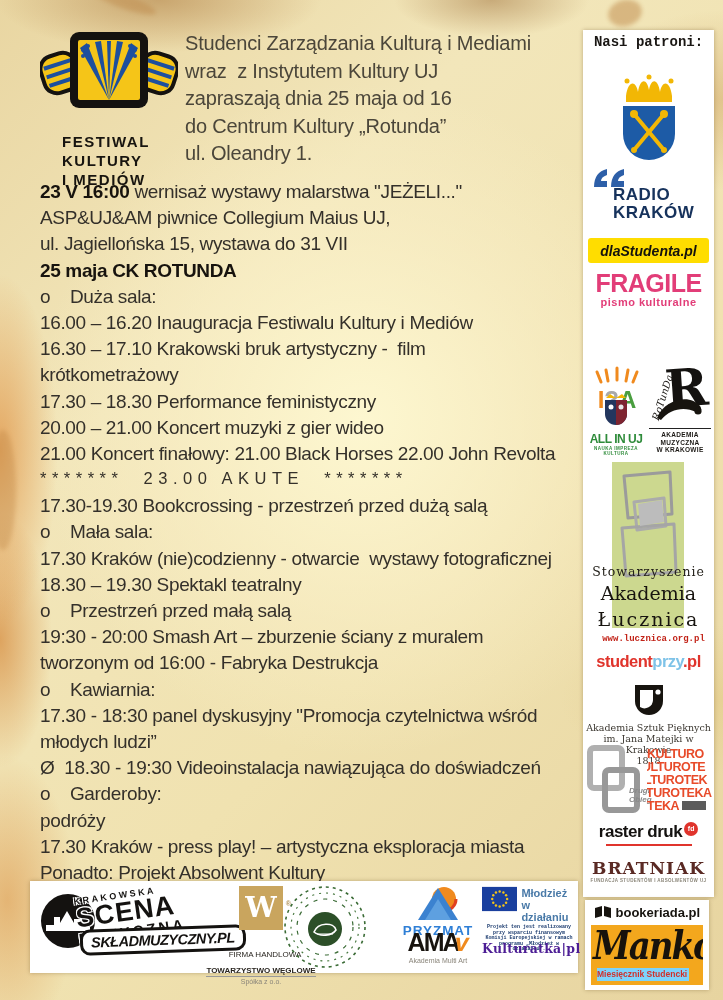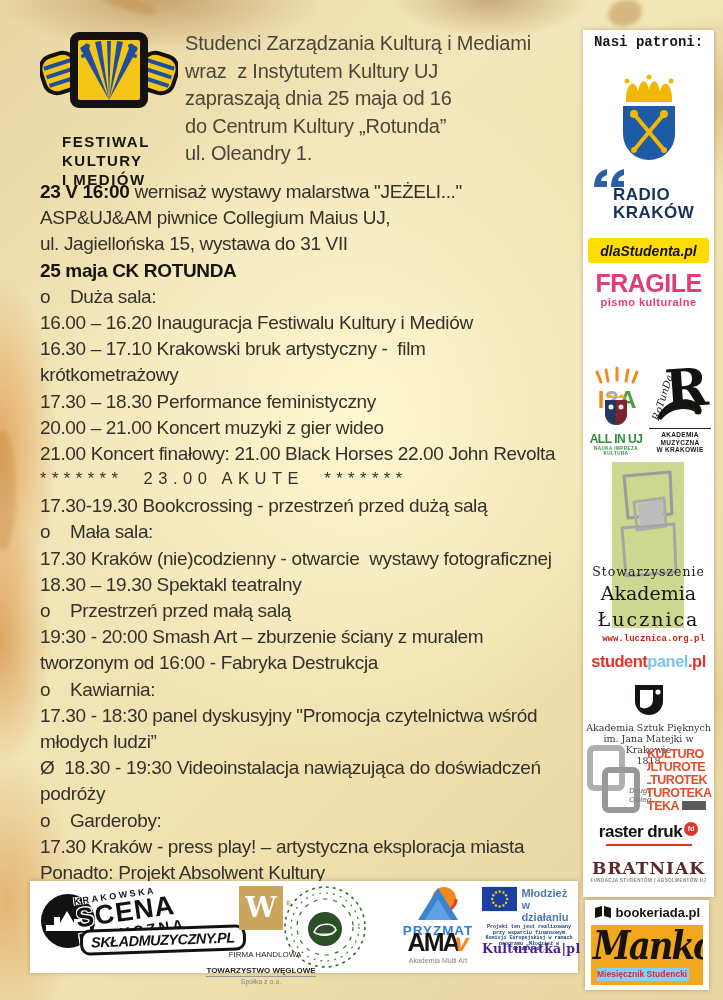--- a/index.html
+++ b/index.html
@@ -185,22 +185,22 @@
       <div class="sline">o    Mała sala:</div>
       <div class="sline">17.30 Kraków (nie)codzienny - otwarcie  wystawy fotograficznej</div>
       <div class="sline">18.30 – 19.30 Spektakl teatralny</div>
       <div class="sline">o    Przestrzeń przed małą salą</div>
       <div class="sline">19:30 - 20:00 Smash Art – zburzenie ściany z muralem</div>
       <div class="sline">tworzonym od 16:00 - Fabryka Destrukcja</div>
       <div class="sline">o    Kawiarnia:</div>
       <div class="sline">17.30 - 18:30 panel dyskusyjny "Promocja czytelnictwa wśród</div>
       <div class="sline">młodych ludzi”</div>
       <div class="sline">Ø  18.30 - 19:30 Videoinstalacja nawiązująca do doświadczeń</div>
+      <div class="sline">o    Garderoby:</div>
       <div class="sline">podróży</div>
-      <div class="sline">o    Garderoby:</div>
       <div class="sline">17.30 Kraków - press play! – artystyczna eksploracja miasta</div>
       <div class="sline">Ponadto: Projekt Absolwent Kultury</div>
     </div>
 
   <div class="sidebar">
     <div class="sb-title">Nasi patroni:</div>
 
     <div class="sb-uj">
       <svg width="69" height="96" viewBox="0 0 69 96">
         <path d="M12 28 C14 12 22 12 24 24 C26 10 33 10 35 22 C37 10 44 10 46 24 C48 12 56 12 58 28 Z" fill="#f2b705"></path>
@@ -297,21 +297,21 @@
           <path d="M26 42 L50 38 L52 60 L28 64 Z" fill="#bcbcbc"></path>
         </svg>
       </div>
       <div class="luc-l1">Stowarzyszenie</div>
       <div class="luc-l2">Akademia</div>
       <div class="luc-l3">Łucznica</div>
       <div class="luc-url">www.lucznica.org.pl</div>
     </div>
 
     <div class="sb-studentnews">
-      <span class="sn-red">student</span><span class="sn-blue">panel</span><span class="sn-red">.pl</span>
+      <span class="sn-red">student</span><span class="sn-blue">przy</span><span class="sn-red">.pl</span>
     </div>
 
     <div class="sb-asp">
       <svg width="34" height="32" viewBox="0 0 34 32">
         <path d="M3 1 h28 v16 a14 14 0 0 1 -28 0 Z" fill="#17140f"></path>
         <path d="M8 6 h13 v10 a8.5 8.5 0 0 1 -13 7 Z" fill="#fff"></path>
         <circle cx="26" cy="8" r="2.6" fill="#fff"></circle>
       </svg>
       <div class="asp-lines">
         <div>Akademia Sztuk Pięknych</div>

